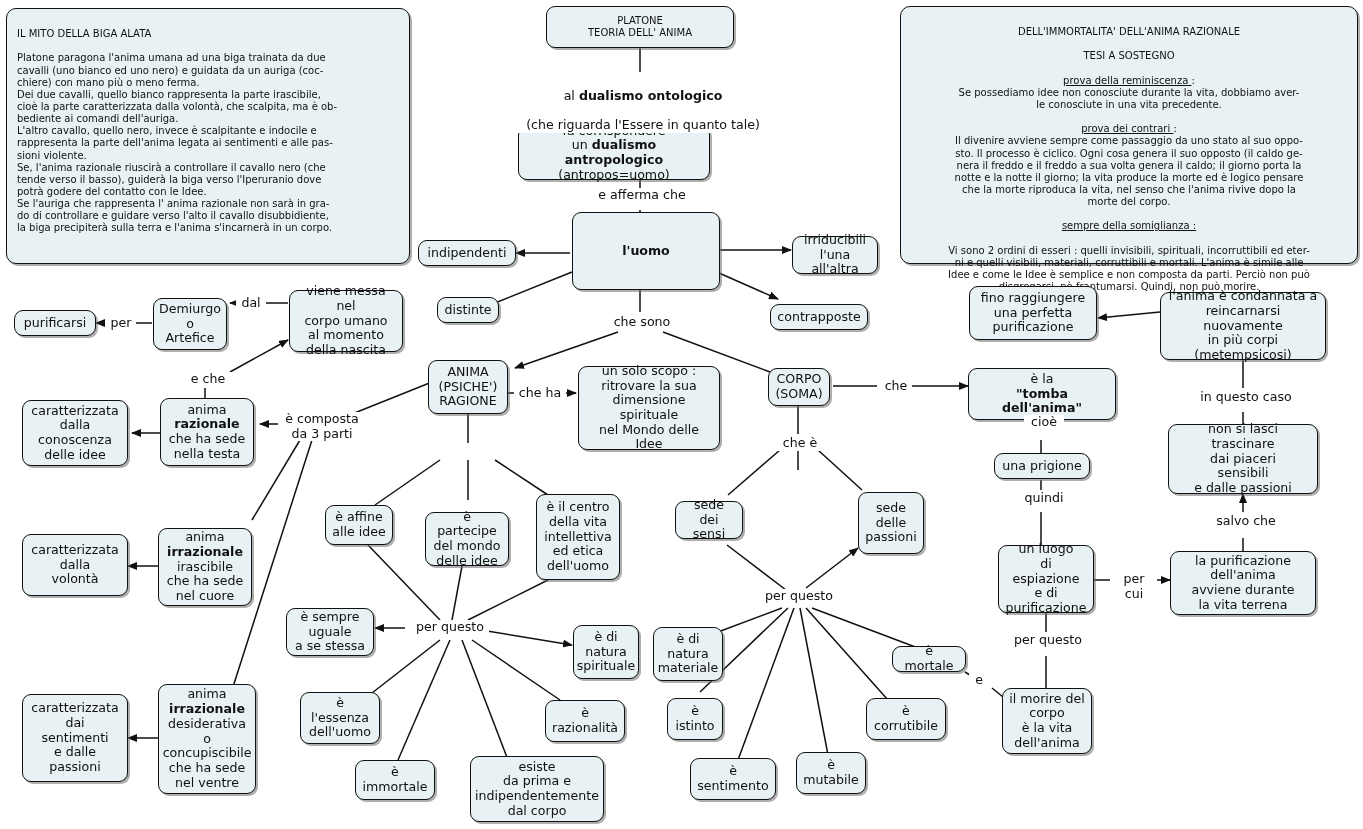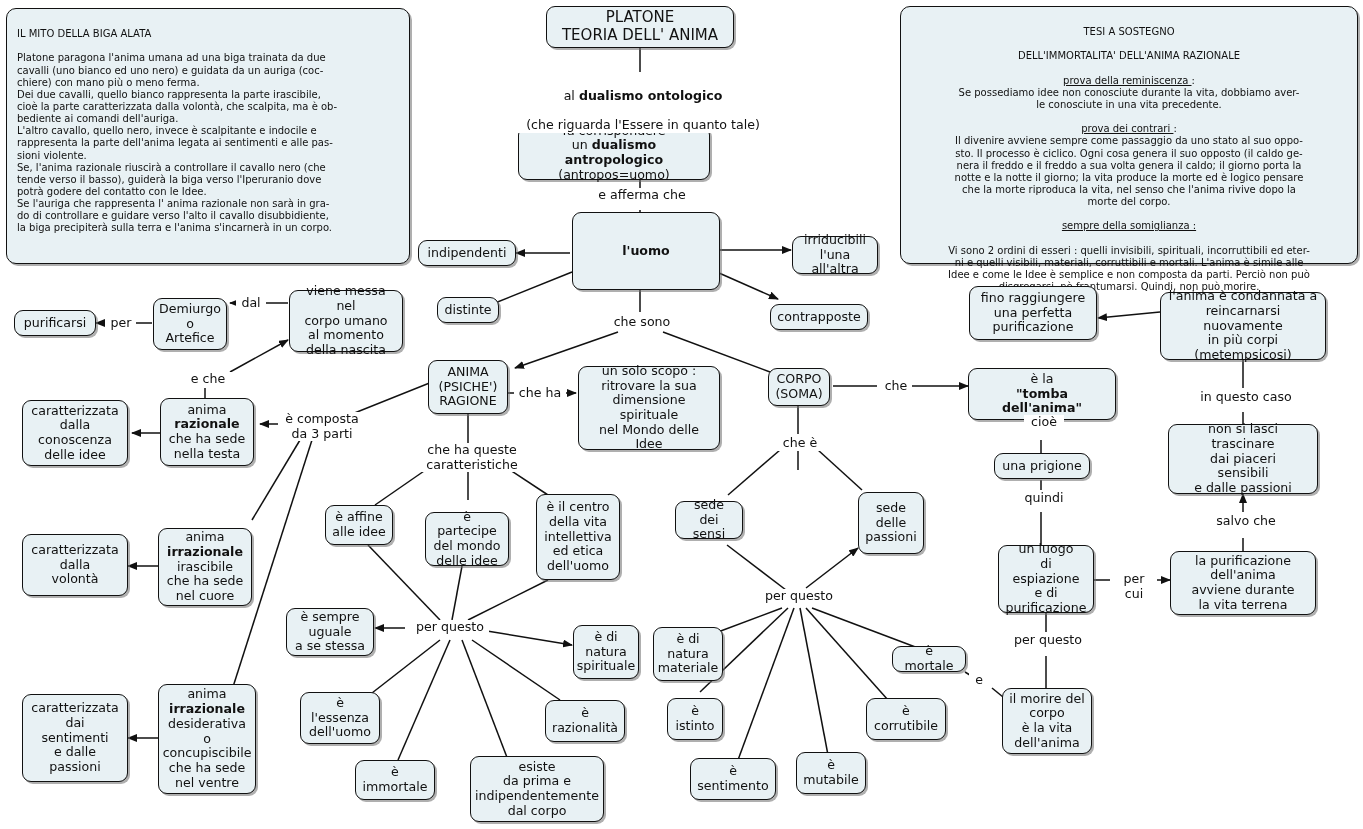--- a/index.html
+++ b/index.html
@@ -38,21 +38,21 @@
   .panel .hd{display:block;}
   .panel .u{text-decoration:underline;}
 
   
   .lab{
     position:absolute;z-index:4;background:#ffffff;
     font-size:12.6px;line-height:1.17;text-align:center;
     white-space:pre-line;padding:0 2px;
   }
   .lab b{font-weight:bold;}
-  .title{font-size:15px;}
+  .title{font-size:10px;}
 </style>
 </head>
 <body>
 
 <div id="canvas">
 
   <svg class="wires" viewBox="0 0 1363 829">
     <defs>
       <marker id="ar" markerWidth="10" markerHeight="8" refX="9" refY="4" orient="auto" markerUnits="userSpaceOnUse">
         <path d="M0,0 L10,4 L0,8 z" fill="#111"></path>
@@ -183,22 +183,22 @@
 sioni violente.
 Se, l'anima razionale riuscirà a controllare il cavallo nero (che
 tende verso il basso), guiderà la biga verso l'Iperuranio dove
 potrà godere del contatto con le Idee.
 Se l'auriga  che rappresenta l' anima razionale non sarà in gra-
 do di controllare e guidare verso l'alto il cavallo disubbidiente,
 la biga precipiterà sulla terra e l'anima s'incarnerà in un corpo.</span>
   </div>
 
   <div class="panel center" style="left:900px;top:6px;width:458px;height:258px;">
+    <span class="hd">DELL'IMMORTALITA' DELL'ANIMA RAZIONALE</span>
     <span class="hd">TESI A SOSTEGNO</span>
-    <span class="hd">DELL'IMMORTALITA' DELL'ANIMA RAZIONALE</span>
     <span class="u">prova della reminiscenza </span><span>:</span>
     <span class="hd">Se possediamo idee non conosciute durante la vita, dobbiamo aver-
 le conosciute in una vita precedente.</span>
     <span class="u">prova dei contrari </span><span>:</span>
     <span class="hd">Il divenire avviene sempre come passaggio da uno stato al suo oppo-
 sto. Il processo è ciclico. Ogni cosa genera il suo opposto (il caldo ge-
 nera il freddo e il freddo a sua volta genera il caldo; il giorno porta la
 notte e la notte il giorno; la vita produce la morte ed è logico pensare
 che la morte riproduca la vita, nel senso che l'anima rivive dopo la
 morte del corpo.</span>
@@ -368,21 +368,20 @@
     <span>(che riguarda l'Essere in quanto tale)</span>
   </div>
   <div class="lab" style="left:592px;top:188px;width:96px;">e afferma che</div>
   <div class="lab" style="left:608px;top:315px;width:64px;">che sono</div>
   <div class="lab" style="left:514px;top:386px;width:48px;">che ha</div>
   <div class="lab" style="left:106px;top:316px;width:26px;">per</div>
   <div class="lab" style="left:236px;top:296px;width:26px;">dal</div>
   <div class="lab" style="left:184px;top:372px;width:44px;">e che</div>
   <div class="lab" style="left:281px;top:412px;width:78px;">è composta
 da 3 parti</div>
-  <div class="lab" style="left:379px;top:443px;width:182px;">che ha queste caratteristiche</div>
   <div class="lab" style="left:411px;top:620px;width:74px;">per questo</div>
   <div class="lab" style="left:778px;top:436px;width:40px;">che è</div>
   <div class="lab" style="left:760px;top:589px;width:74px;">per questo</div>
   <div class="lab" style="left:880px;top:379px;width:28px;">che</div>
   <div class="lab" style="left:1024px;top:415px;width:36px;">cioè</div>
   <div class="lab" style="left:1019px;top:491px;width:46px;">quindi</div>
   <div class="lab" style="left:1111px;top:572px;width:42px;">per cui</div>
   <div class="lab" style="left:1009px;top:633px;width:74px;">per questo</div>
   <div class="lab" style="left:969px;top:673px;width:16px;">e</div>
   <div class="lab" style="left:1188px;top:390px;width:112px;">in questo caso</div>

